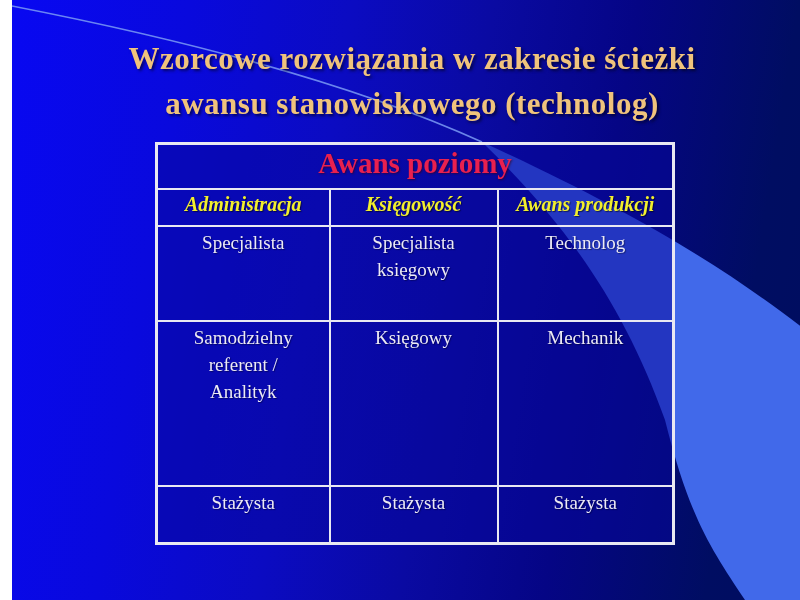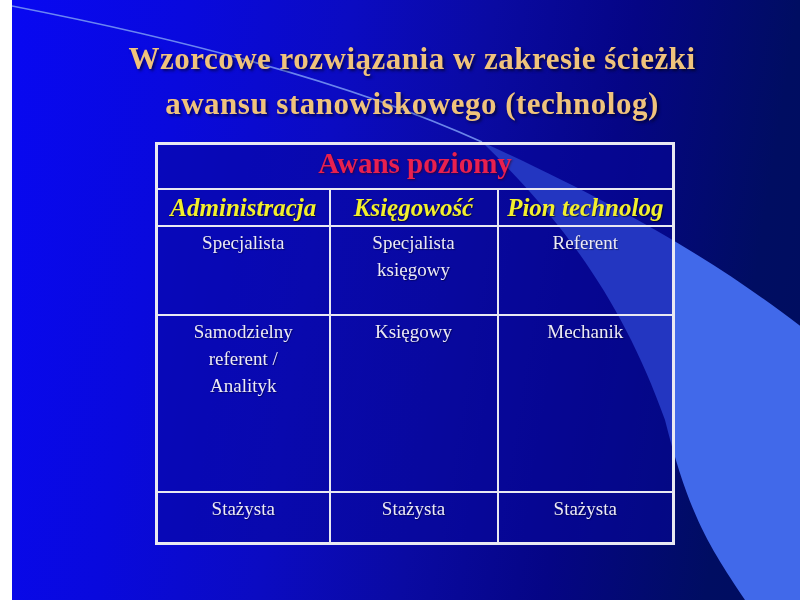--- a/index.html
+++ b/index.html
@@ -33,33 +33,33 @@
     width:517px;height:403px;
     border-collapse:collapse;
     table-layout:fixed;
     border:3px solid var(--table_border,#e9e9f2);
   }
   table.promo th,table.promo td{
     border:2px solid var(--table_border,#e9e9f2);
     background:var(--cell_bg,rgba(8,8,155,0.52));
     text-align:center;
     vertical-align:top;
-    padding:2px 4px 0 4px;
+    padding:2px 4px 8px 4px;
     white-space:pre-line;
   }
   th.main-h{
     color:var(--header_red,#e9204f);
     font-size:29px;font-weight:bold;
     vertical-align:middle;
     text-shadow:1px 1px 2px rgba(60,0,10,0.6);
     padding:0;
   }
   tr.cols th{
     color:var(--column_yellow,#f2ef2d);
-    font-size:25px;font-weight:bold;font-style:italic;
+    font-size:20px;font-weight:bold;font-style:italic;
     vertical-align:middle;
     text-shadow:1px 1px 1px rgba(0,0,0,0.55);
   }
   td{
     color:var(--cell_text,#eceaf4);
     font-size:19px;
     line-height:27px;
     text-shadow:1px 1px 1px rgba(0,0,0,0.4);
   }
   tr.hrow{height:45px;} tr.cols{height:37px;}
@@ -92,29 +92,29 @@
         <col style="width:168px">
         <col style="width:176px">
       </colgroup>
     <thead>
       <tr class="hrow">
         <th class="main-h" colspan="3">Awans poziomy</th>
       </tr>
       <tr class="cols">
         <th>Administracja</th>
         <th>Księgowość</th>
-        <th>Pion technolog</th>
+        <th>Awans produkcji</th>
       </tr>
     </thead>
     <tbody>
       <tr class="r1">
         <td>Specjalista</td>
         <td>Specjalista
 księgowy</td>
-        <td>Referent</td>
+        <td>Technolog</td>
       </tr>
       <tr class="r2">
         <td>Samodzielny
 referent /
 Analityk</td>
         <td>Księgowy</td>
         <td>Mechanik</td>
       </tr>
       <tr class="r4">
         <td>Stażysta</td>

